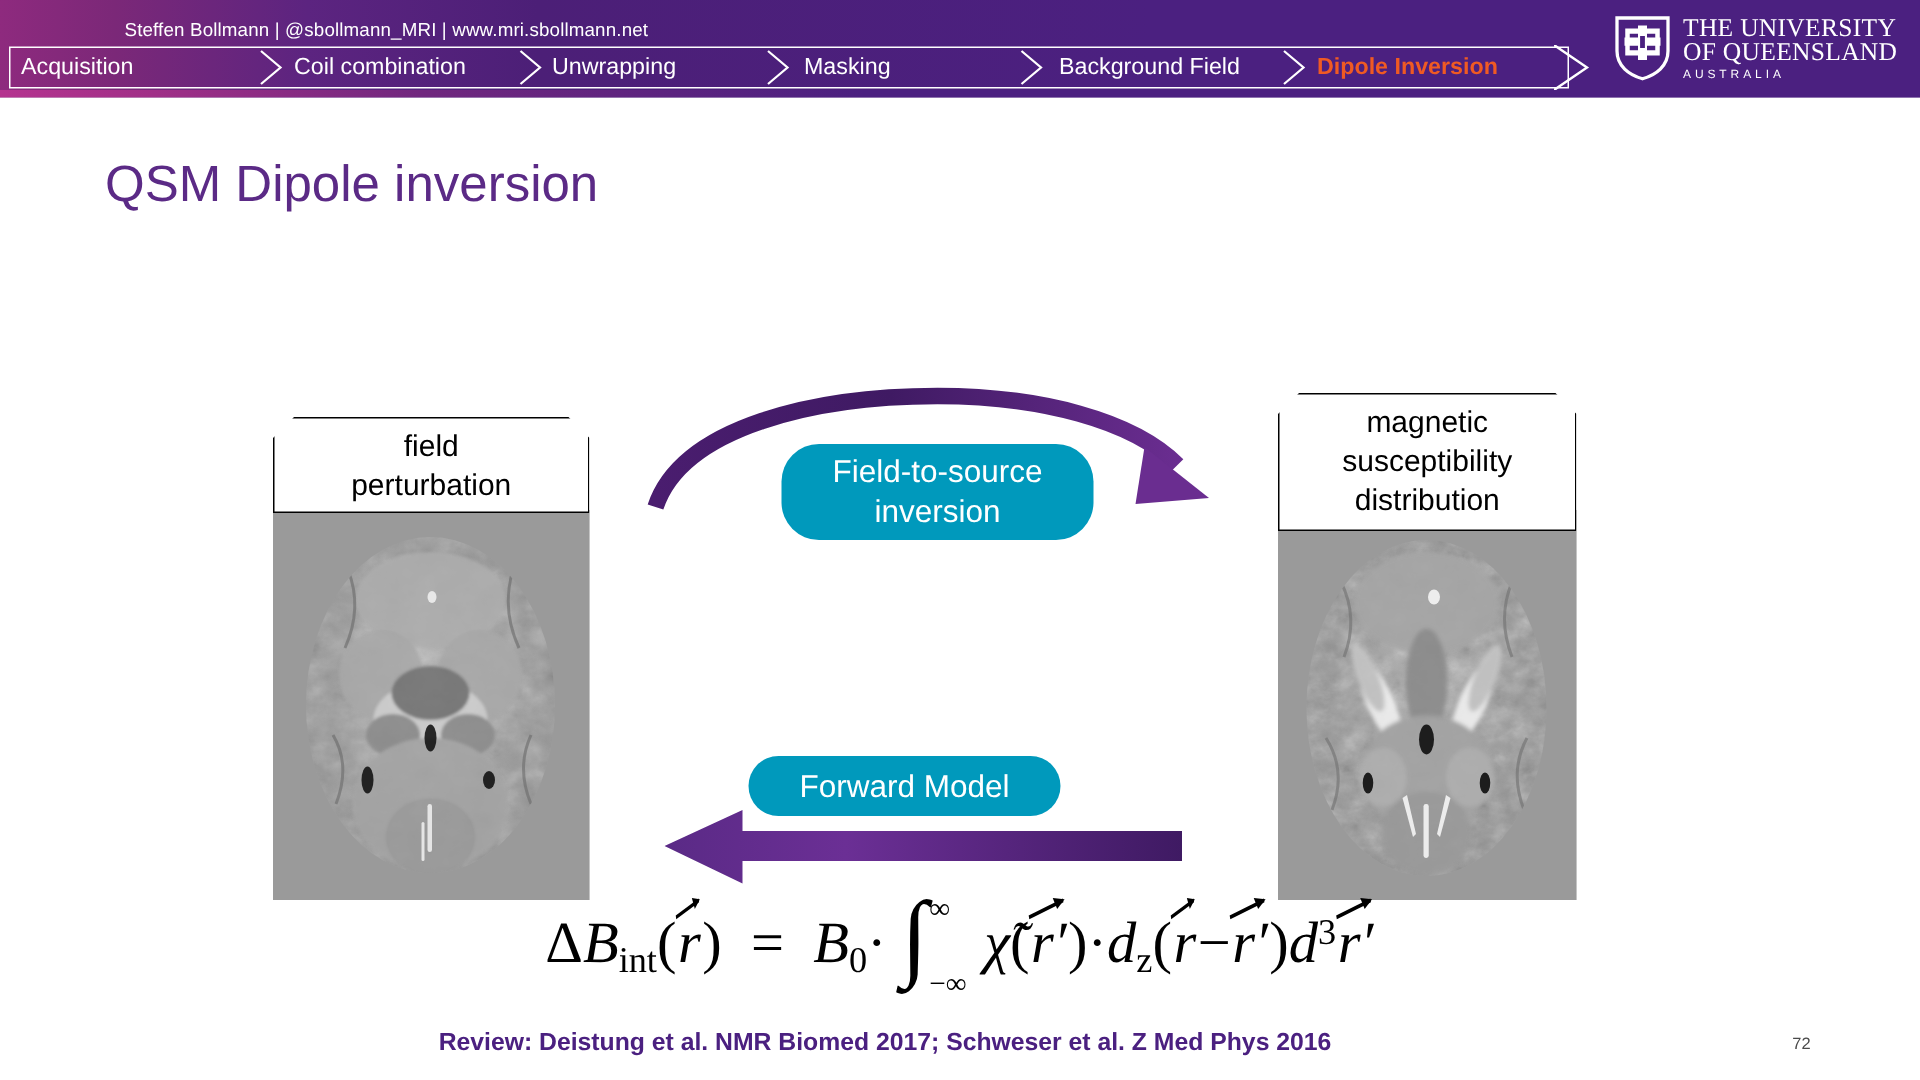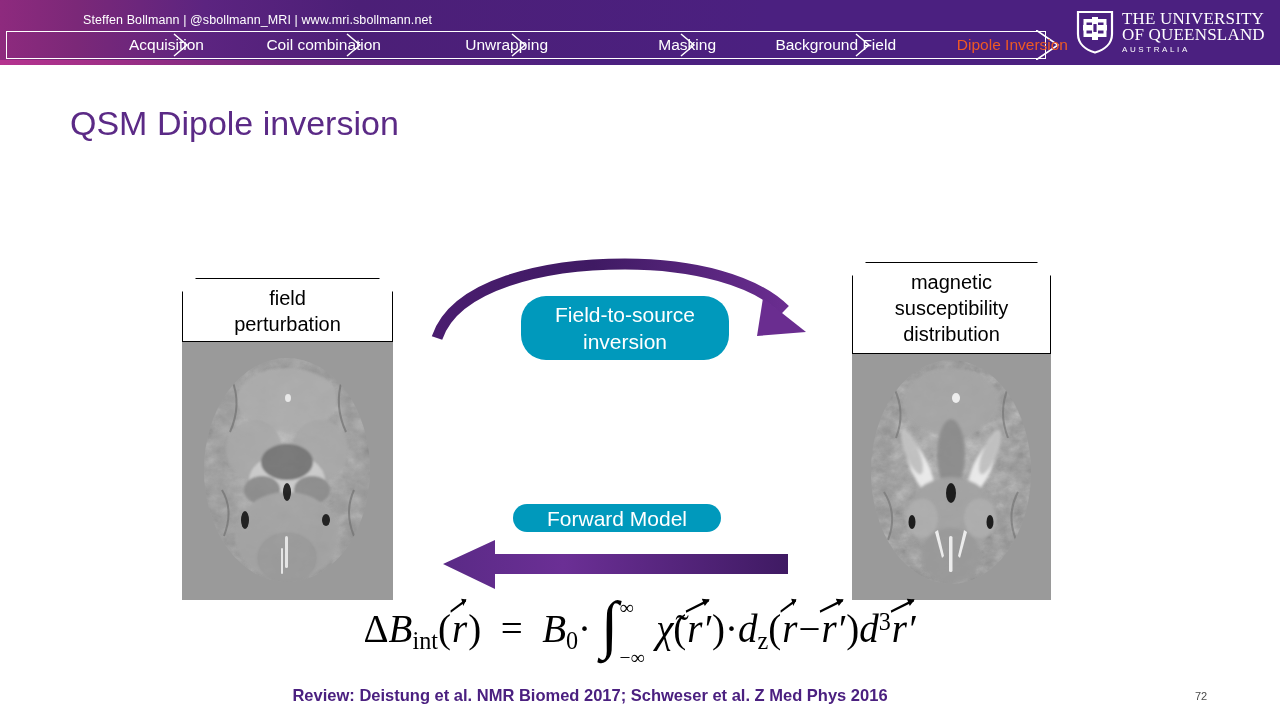--- a/index.html
+++ b/index.html
@@ -54,28 +54,28 @@
   }
   .bc-tip-svg {
     position: absolute;
     left: 1030px; top: -1px;
   }
   .bc-item {
     position: absolute;
     top: 0;
     height: 28px;
     line-height: 28px;
-    text-align: right;
+    text-align: left;
     color: #ffffff;
     font-size: 15.5px;
     white-space: nowrap;
   }
   .bc-item.active {
     color: #ef5a23;
-    font-weight: normal;
+    font-weight: bold;
   }
   .bc-sep {
     position: absolute;
     top: 1px;
     width: 18px;
     height: 26px;
   }
 
   
   #uq-logo {
@@ -452,21 +452,21 @@
   <path d="M338 40 L381 74 L332 78 Z" fill="#6a2d90"></path>
 </svg>
 
 <div class="teal-box" style="left:521px; top:296px; width:208px; height:64px;">
   <div>
     <div>Field-to-source</div>
     <div>inversion</div>
   </div>
 </div>
 
-<div class="teal-box" style="left:513px; top:504px; width:208px; height:28px;">
+<div class="teal-box" style="left:499px; top:504px; width:208px; height:40px;">
   <div>Forward Model</div>
 </div>
 
 <svg id="straight-arrow" width="345" height="50" viewBox="0 0 345 50">
   <defs>
     <linearGradient id="straightGrad" x1="0" y1="0" x2="1" y2="0">
       <stop offset="0%" stop-color="#5a2a86"></stop>
       <stop offset="35%" stop-color="#6b2f95"></stop>
       <stop offset="100%" stop-color="#3f1a63"></stop>
     </linearGradient>

